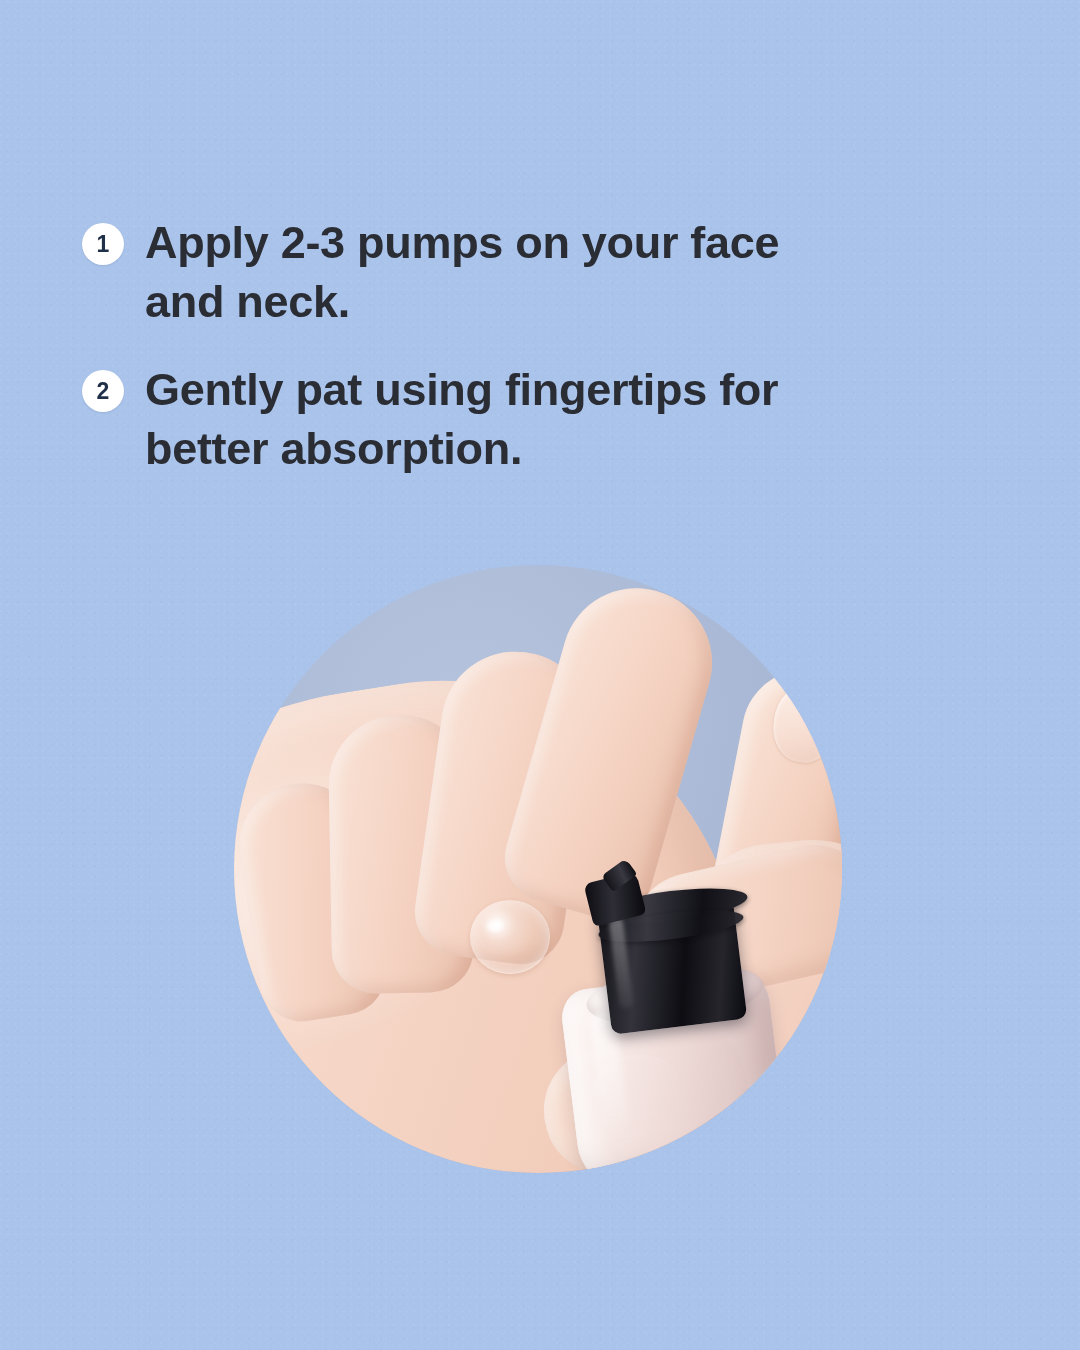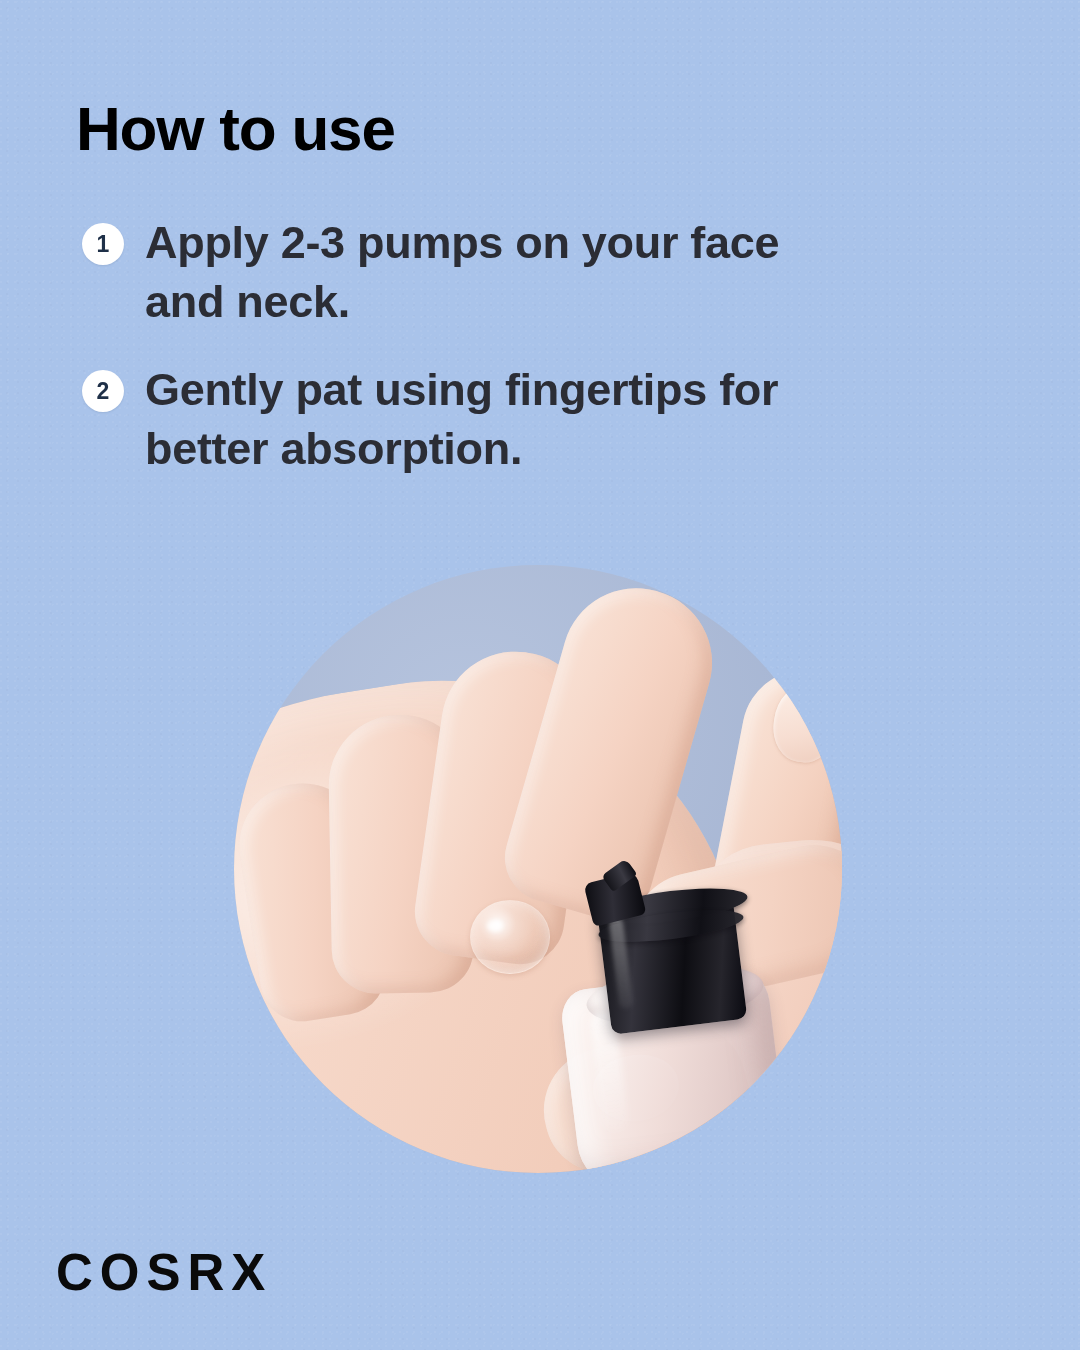--- a/index.html
+++ b/index.html
@@ -328,21 +328,20 @@
     color: #0a0a0a;
   }
 </style>
 </head>
 <body>
 
 <div id="poster" style="background: rgb(169, 195, 234);">
 
   <div id="grain"></div>
 
-  <h1 class="headline">How to use</h1>
 
   <div class="steps">
 
     <div class="step">
       <div class="badge">1</div>
       <div class="step-text">Apply 2-3 pumps on your face and neck.</div>
     </div>
 
     <div class="step">
       <div class="badge">2</div>
@@ -385,15 +384,14 @@
         <div class="cap-ring r2"></div>
         <div class="cap-gloss"></div>
         <div class="nozzle">
           <div class="nozzle-tip"></div>
         </div>
       </div>
 
     </div>
   </div>
 
-  <div class="brand">COSRX</div>
 
 </div>
 
 </body></html>

